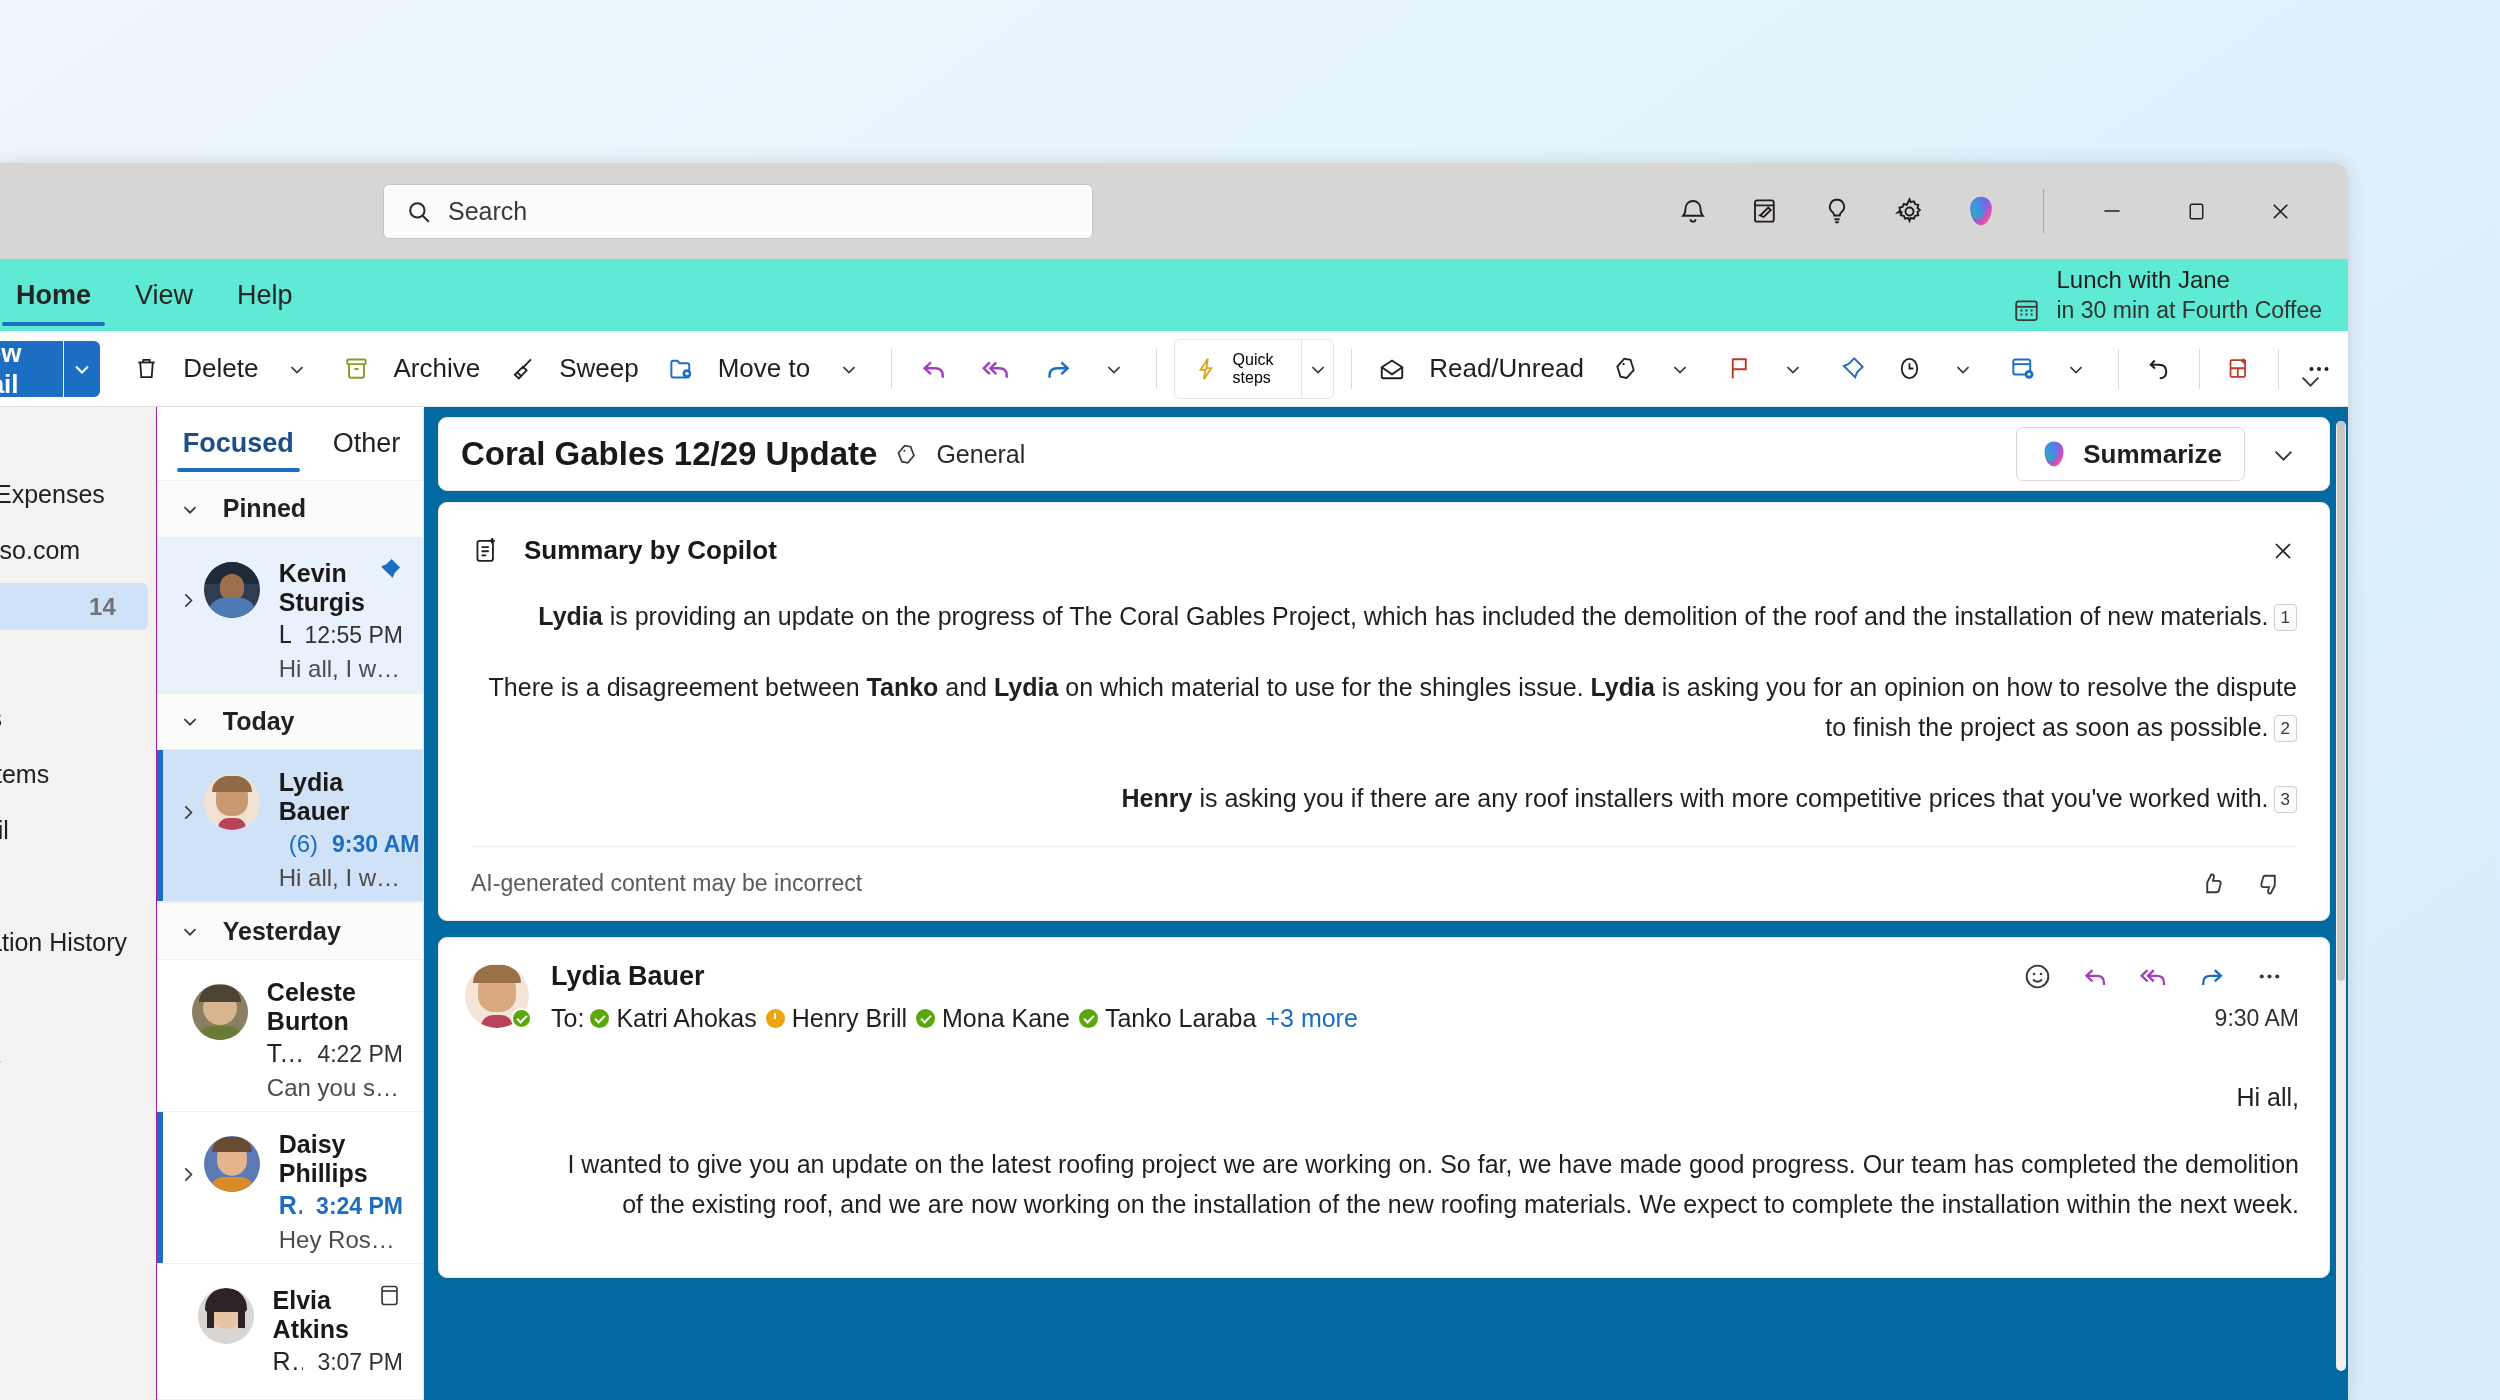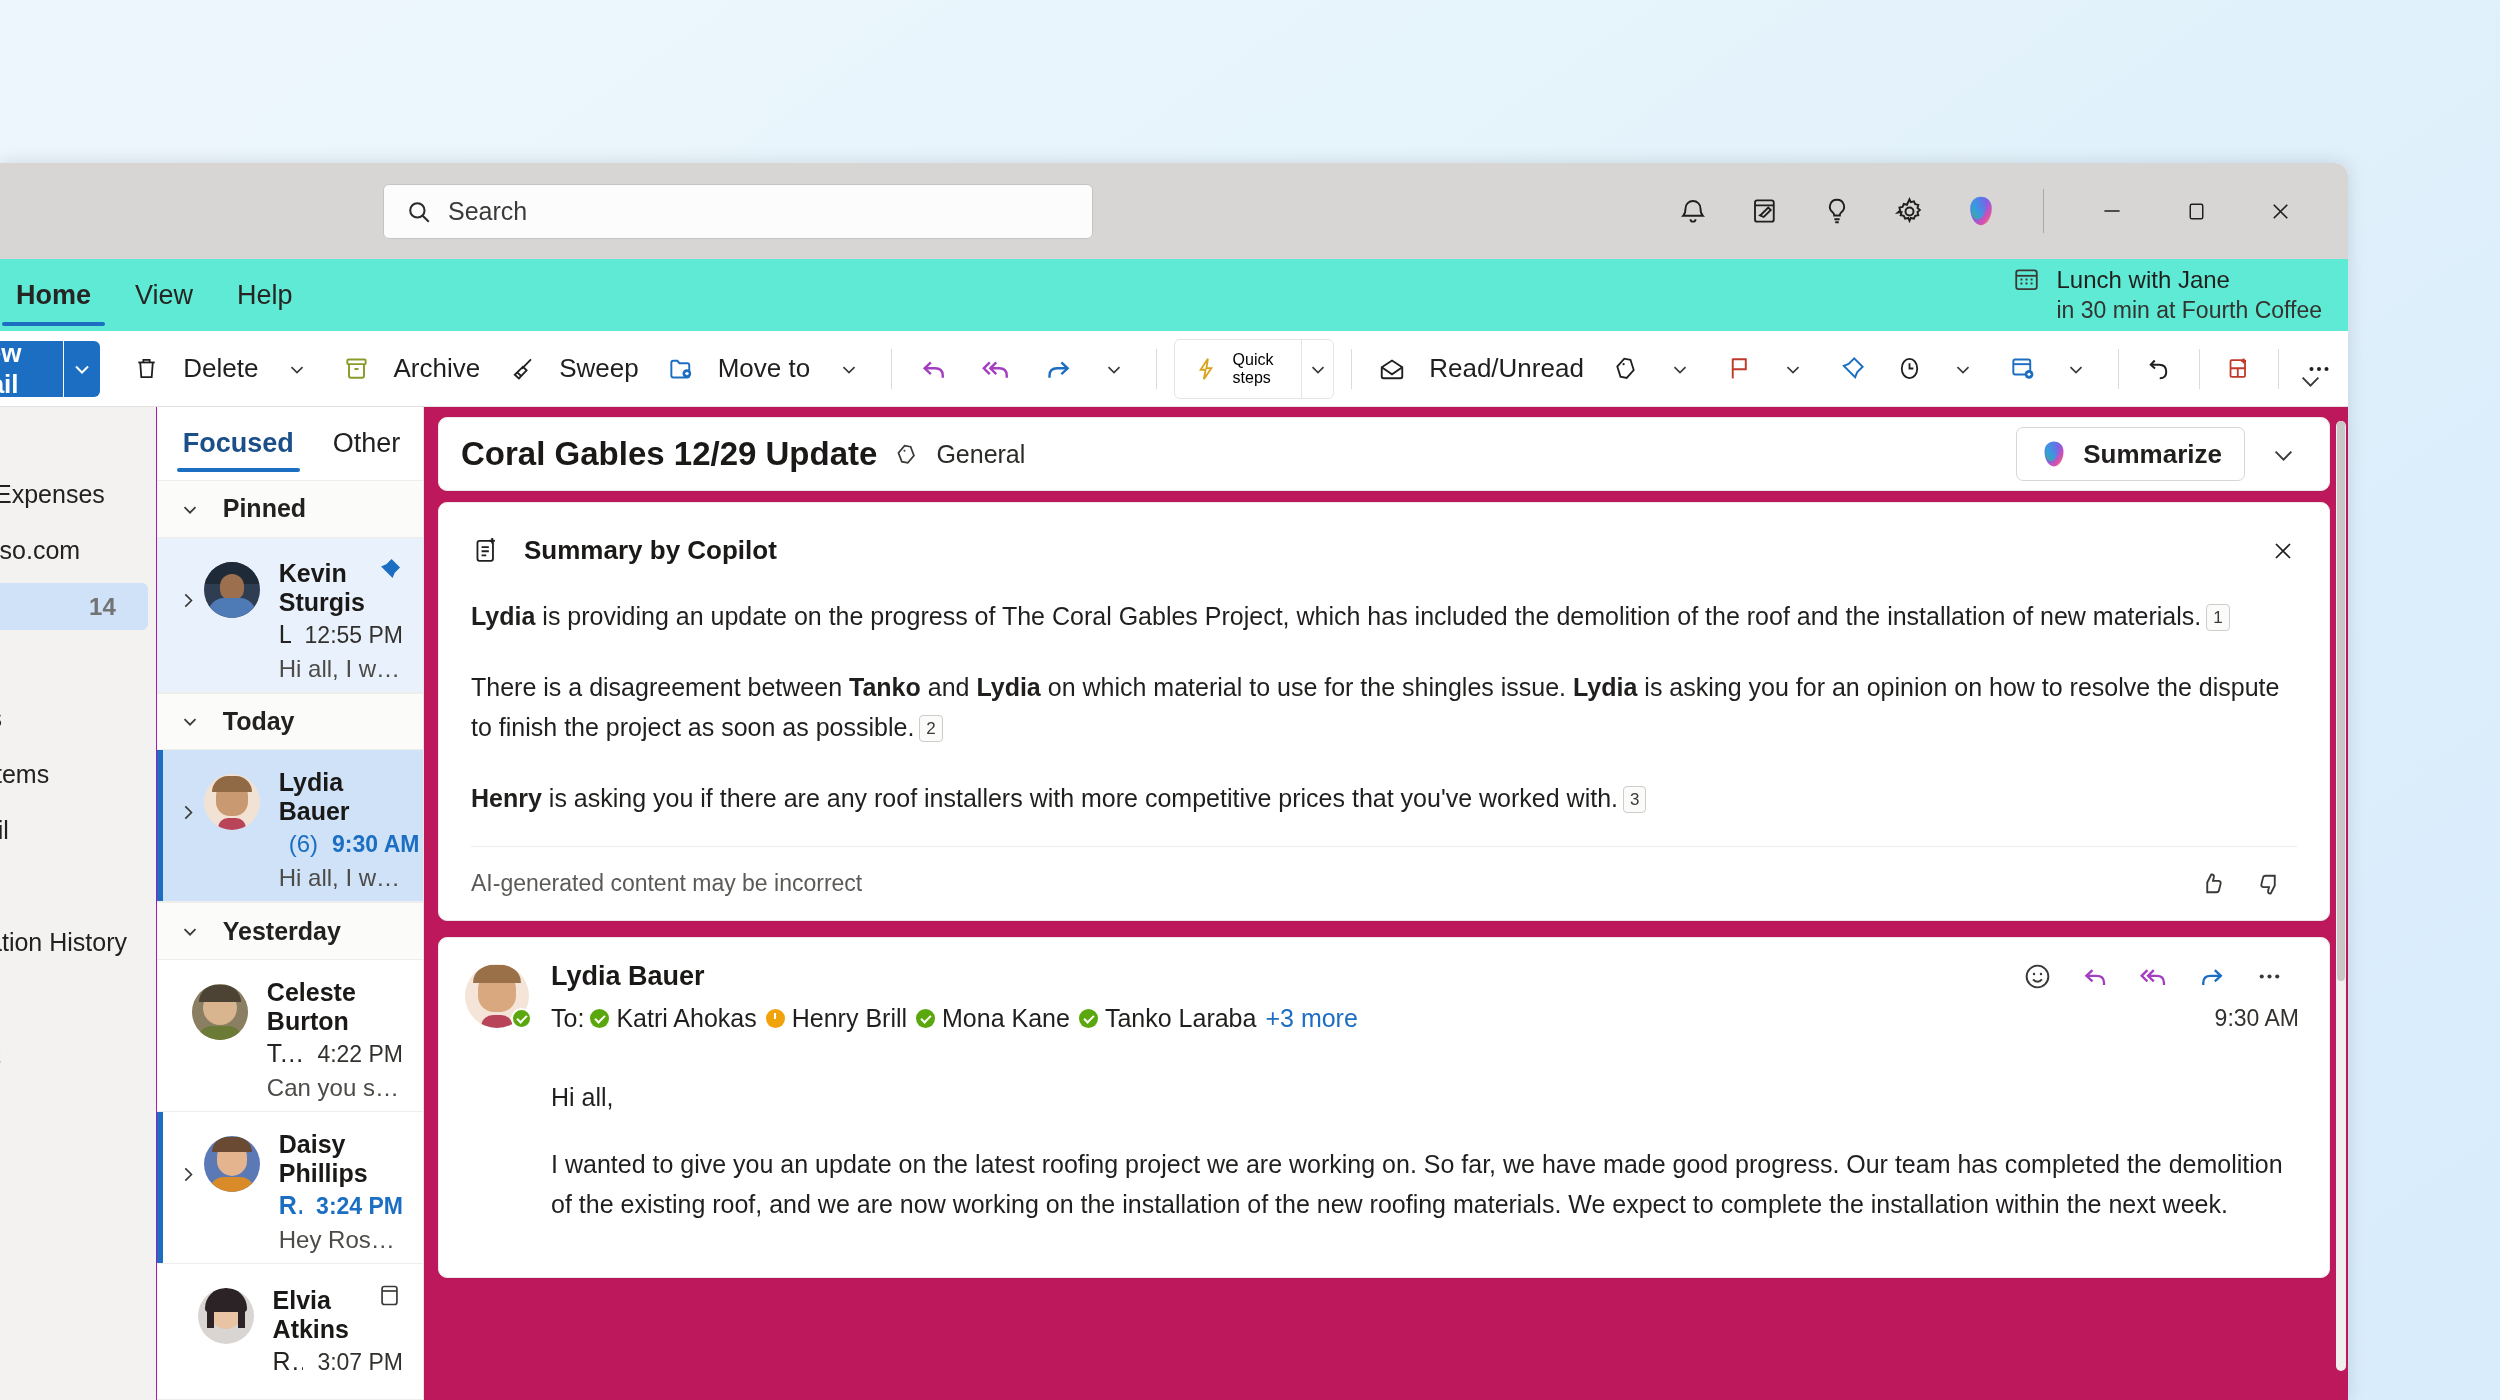--- a/index.html
+++ b/index.html
@@ -72,21 +72,21 @@
     height: 72px; display: flex; align-items: center;
   }
   .rtab.active { font-weight: 700; }
   .rtab.active::after {
     content:""; position:absolute; left: 8px; right: 8px; bottom: 5px;
     height: 4px; background: #1b6ec2; border-radius: 2px;
   }
   .meeting-chip {
     position: absolute; right: 26px; top: 50%;
     transform: translateY(-50%);
-    display: flex; align-items: flex-start; gap: 16px;
+    display: flex; align-items: flex-end; gap: 16px;
   }
   .meeting-text { line-height: 1.28; }
   .meeting-text .t { font-size: 24px; color: #201f1e; }
   .meeting-text .s { font-size: 23px; color: #34332f; }
 
   
   .cmdbar {
     position: relative;
     height: 76px;
     background: #ffffff;
@@ -189,21 +189,21 @@
   .mline2 { display:flex; align-items:baseline; margin-top:3px; }
   .subj { font-size:25px; color:#252320; white-space:nowrap; overflow:hidden; text-overflow:ellipsis; }
   .subj.unread { color:#1b6ec2; font-weight:600; }
   .cnt { font-size:24px; color:#1b6ec2; margin-left:10px; }
   .time { margin-left:auto; font-size:23px; color:#33312e; padding-left: 14px; white-space:nowrap; }
   .time.unread { color:#1b6ec2; font-weight:600; }
   .preview { margin-top:6px; font-size:24px; color:#4d4b48; white-space:nowrap; overflow:hidden; text-overflow:ellipsis; }
   .rowicon { margin-left:auto; padding-left:12px; }
 
   
-  .reading { flex:1 1 auto; background:#be185d; padding: 10px 18px 0 14px; overflow:hidden; position:relative; }
+  .reading { flex:1 1 auto; background:#0369a1; padding: 10px 18px 0 14px; overflow:hidden; position:relative;text-align:right; }
   .card {
     background:#ffffff; border:1px solid #eae8e6; border-radius:9px;
     box-shadow: 0 1px 2px rgba(0,0,0,0.045);
   }
   .rp-head { height:74px; display:flex; align-items:center; padding: 0 22px; gap: 16px; }
   .rp-title { font-size:33px; font-weight:600; color:#1a1917; }
   .rp-cat { font-size:25px; color:#2b2a27; }
   .rp-head .sp { flex:1 1 auto; }
   .summ-btn {
     display:flex; align-items:center; gap:14px;

